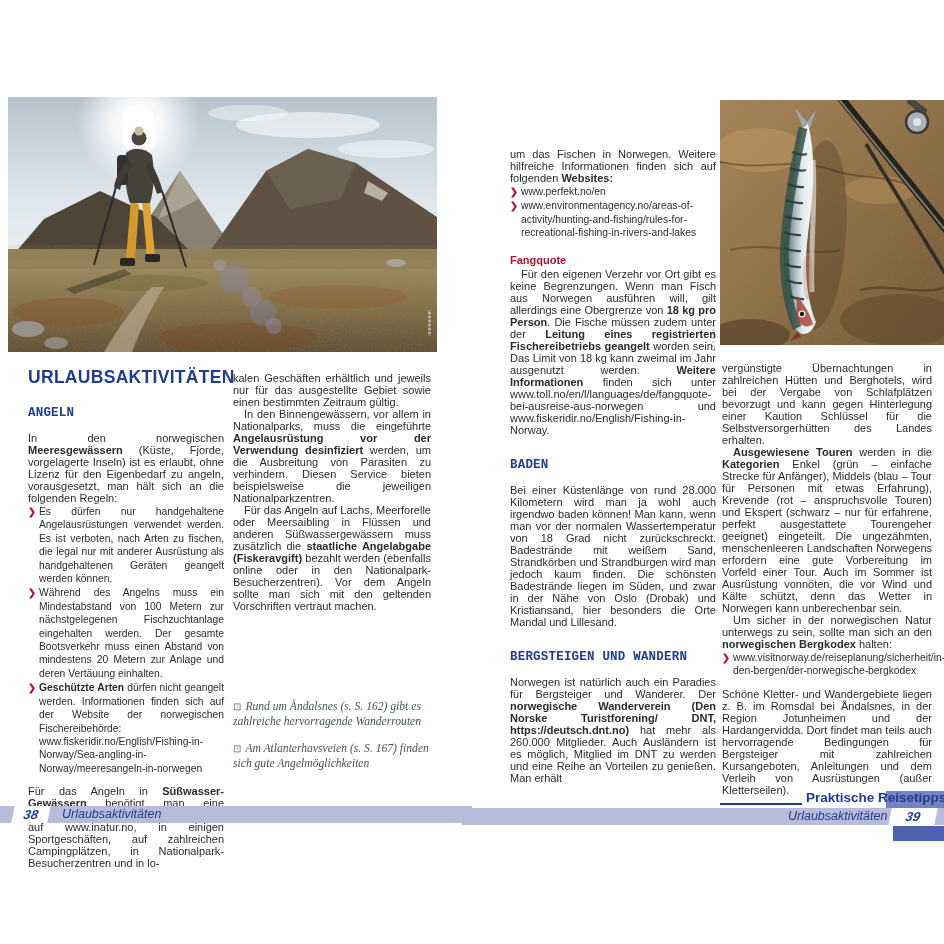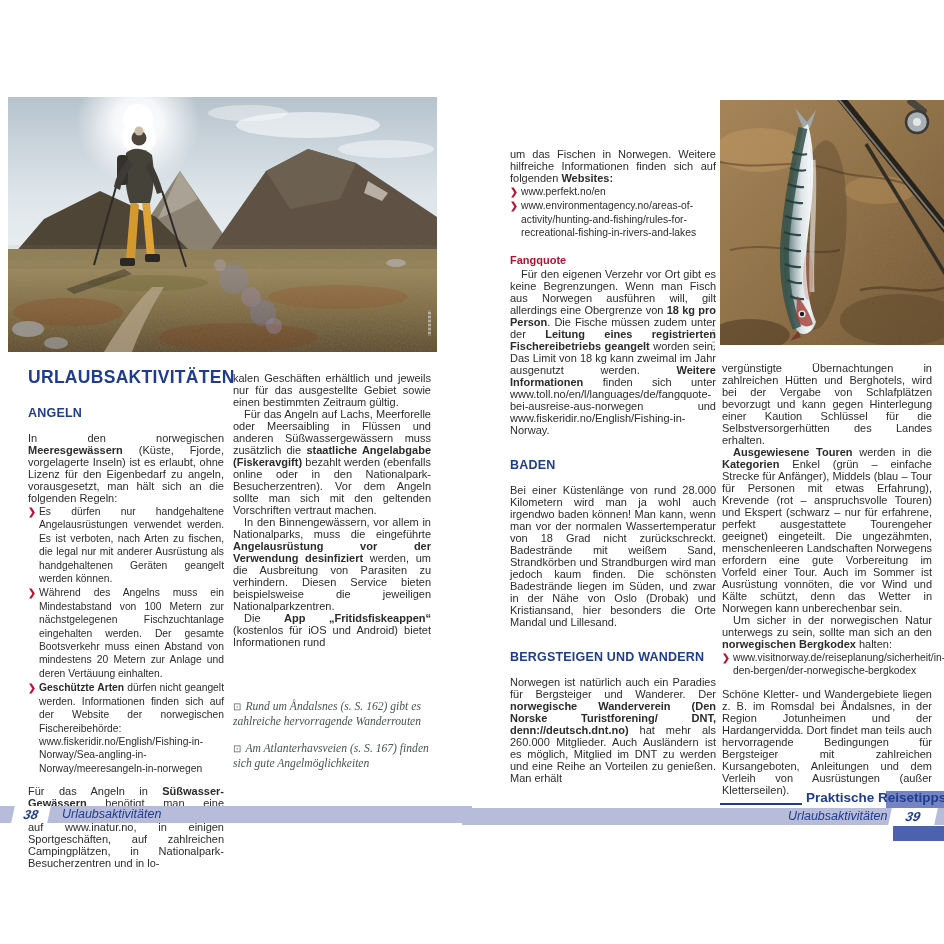--- a/index.html
+++ b/index.html
@@ -5,21 +5,21 @@
   html,body{margin:0;padding:0;}
   body{
     width:944px;height:944px;position:relative;overflow:hidden;
     background:#ffffff;
     font-family:"Liberation Sans", sans-serif;
     color:#2b2b2b;
   }
   .abs{position:absolute;}
   
   .h-title{font-size:17.5px;font-weight:bold;color:#203c8e;letter-spacing:.3px;}
-  .h-sec{font-size:12.5px;font-weight:bold;color:#203c8e;letter-spacing:.2px;}
+  .h-sec{font-size:12.5px;font-weight:bold;color:#203c8e;letter-spacing:.2px;font-family:Liberation Mono, monospace;}
   .h-red{font-size:11px;font-weight:bold;color:#b01330;}
   .col{position:absolute;}
   .col p{margin:0;font-size:11px;line-height:12px;text-align:justify;
          -webkit-hyphens:auto;hyphens:auto;}
   .col p.ind{text-indent:11px;}
   .col p.gap{margin-top:10px;}
   .b{font-weight:bold;}
   .bullets{margin:1px 0 0 0;}
   .bullet{display:flex;margin:0 0 1px 0;}
   .bullet .mark{flex:0 0 11px;color:#c0102f;font-weight:bold;font-size:9.5px;line-height:13.4px;}
@@ -196,23 +196,22 @@
     <div class="bullet">
       <span class="mark">❯</span>
       <span class="btxt"><span class="b">Geschützte Arten</span><span> dürfen nicht geangelt werden. Informationen finden sich auf der Website der norwegischen Fischereibehörde: www.fiskeridir.no/English/Fishing-in-Norway/Sea-angling-in-Norway/meeresangeln-in-norwegen</span></span>
     </div>
   </div>
   <p class="gap"><span>Für das Angeln in </span><span class="b">Süßwasser-Gewässern</span><span> benötigt man eine </span><span class="b">Angelkarte (Fiskekort)</span><span>. Sie ist online auf www.inatur.no, in einigen Sportgeschäften, auf zahlreichen Campingplätzen, in Nationalpark-Besucherzentren und in lo-</span></p>
 </div>
 
 <div class="col" style="left:233px;top:372px;width:198px;">
   <p><span>kalen Geschäften erhältlich und jeweils nur für das ausgestellte Gebiet sowie einen bestimmten Zeitraum gültig.</span></p>
+  <p class="ind"><span>In den Binnengewässern, vor allem in Nationalparks, muss die eingeführte </span><span class="b">Angelausrüstung vor der Verwendung desinfiziert</span><span> werden, um die Ausbreitung von Parasiten zu verhindern. Diesen Service bieten beispielsweise die jeweiligen Nationalparkzentren.</span></p>
   <p class="ind"><span>Für das Angeln auf Lachs, Meerforelle oder Meersaibling in Flüssen und anderen Süßwassergewässern muss zusätzlich die </span><span class="b">staatliche Angelabgabe (Fiskeravgift)</span><span> bezahlt werden (ebenfalls online oder in den Nationalpark-Besucherzentren). Vor dem Angeln sollte man sich mit den geltenden Vorschriften vertraut machen.</span></p>
-  <p class="ind"><span>In den Binnengewässern, vor allem in Nationalparks, muss die eingeführte </span><span class="b">Angelausrüstung vor der Verwendung desinfiziert</span><span> werden, um die Ausbreitung von Parasiten zu verhindern. Diesen Service bieten beispielsweise die jeweiligen Nationalparkzentren.</span></p>
-  <p class="ind"><span>Die </span><span class="b">App „Fritidsfiskeappen“</span><span> (kostenlos für iOS und Android) bietet Informationen rund</span></p>
 </div>
 
 <div class="col" style="left:233px;top:700px;width:198px;">
   <div class="tip">
     <span class="ticon">⊡</span><span>Rund um Åndalsnes (s. S. 162) gibt es zahlreiche hervorragende Wanderrouten</span>
   </div>
   <div class="tip">
     <span class="ticon">⊡</span><span>Am Atlanterhavsveien (s. S. 167) finden sich gute Angelmöglichkeiten</span>
   </div>
 </div>
@@ -230,21 +229,21 @@
     </div>
   </div>
   <div class="hsp2"></div>
   <div class="h-red">Fangquote</div>
   <p class="ind" style="margin-top:2px;"><span>Für den eigenen Verzehr vor Ort gibt es keine Begrenzungen. Wenn man Fisch aus Norwegen ausführen will, gilt allerdings eine Obergrenze von </span><span class="b">18 kg pro Person</span><span>. Die Fische müssen zudem unter der </span><span class="b">Leitung eines registrierten Fischereibetriebs geangelt</span><span> worden sein. Das Limit von 18 kg kann zweimal im Jahr ausgenutzt werden. </span><span class="b">Weitere Informationen</span><span> finden sich unter www.toll.no/en/l/languages/de/fangquote-bei-ausreise-aus-norwegen und www.fiskeridir.no/English/Fishing-in-Norway.</span></p>
   <div style="height:22px;"></div>
   <div class="h-sec">BADEN</div>
   <p style="margin-top:12px;"><span>Bei einer Küstenlänge von rund 28.000 Kilometern wird man ja wohl auch irgendwo baden können! Man kann, wenn man vor der normalen Wassertemperatur von 18 Grad nicht zurückschreckt. Badestrände mit weißem Sand, Strandkörben und Strandburgen wird man jedoch kaum finden. Die schönsten Badestrände liegen im Süden, und zwar in der Nähe von Oslo (Drobak) und Kristiansand, hier besonders die Orte Mandal und Lillesand.</span></p>
   <div style="height:22px;"></div>
   <div class="h-sec">BERGSTEIGEN UND WANDERN</div>
-  <p style="margin-top:12px;"><span>Norwegen ist natürlich auch ein Paradies für Bergsteiger und Wanderer. Der </span><span class="b">norwegische Wanderverein (Den Norske Turistforening/ DNT, denn://deutsch.dnt.no)</span><span> hat mehr als 260.000 Mitglieder. Auch Ausländern ist es möglich, Mitglied im DNT zu werden und eine Reihe an Vorteilen zu genießen. Man erhält</span></p>
+  <p style="margin-top:12px;"><span>Norwegen ist natürlich auch ein Paradies für Bergsteiger und Wanderer. Der </span><span class="b">norwegische Wanderverein (Den Norske Turistforening/ DNT, https://deutsch.dnt.no)</span><span> hat mehr als 260.000 Mitglieder. Auch Ausländern ist es möglich, Mitglied im DNT zu werden und eine Reihe an Vorteilen zu genießen. Man erhält</span></p>
 </div>
 
 <div class="col" style="left:722px;top:362px;width:210px;">
   <p><span>vergünstigte Übernachtungen in zahlreichen Hütten und Berghotels, wird bei der Vergabe von Schlafplätzen bevorzugt und kann gegen Hinterlegung einer Kaution Schlüssel für die Selbstversorgerhütten des Landes erhalten.</span></p>
   <p class="ind"><span class="b">Ausgewiesene Touren</span><span> werden in die </span><span class="b">Kategorien</span><span> Enkel (grün – einfache Strecke für Anfänger), Middels (blau – Tour für Personen mit etwas Erfahrung), Krevende (rot – anspruchsvolle Touren) und Ekspert (schwarz – nur für erfahrene, perfekt ausgestattete Tourengeher geeignet) eingeteilt. Die ungezähmten, menschenleeren Landschaften Norwegens erfordern eine gute Vorbereitung im Vorfeld einer Tour. Auch im Sommer ist Ausrüstung vonnöten, die vor Wind und Kälte schützt, denn das Wetter in Norwegen kann unberechenbar sein.</span></p>
   <p class="ind"><span>Um sicher in der norwegischen Natur unterwegs zu sein, sollte man sich an den </span><span class="b">norwegischen Bergkodex</span><span> halten:</span></p>
   <div class="bullets">
     <div class="bullet">
       <span class="mark">❯</span>
       <span class="btxt">www.visitnorway.de/reiseplanung/sicherheit/in-den-bergen/der-norwegische-bergkodex</span>

